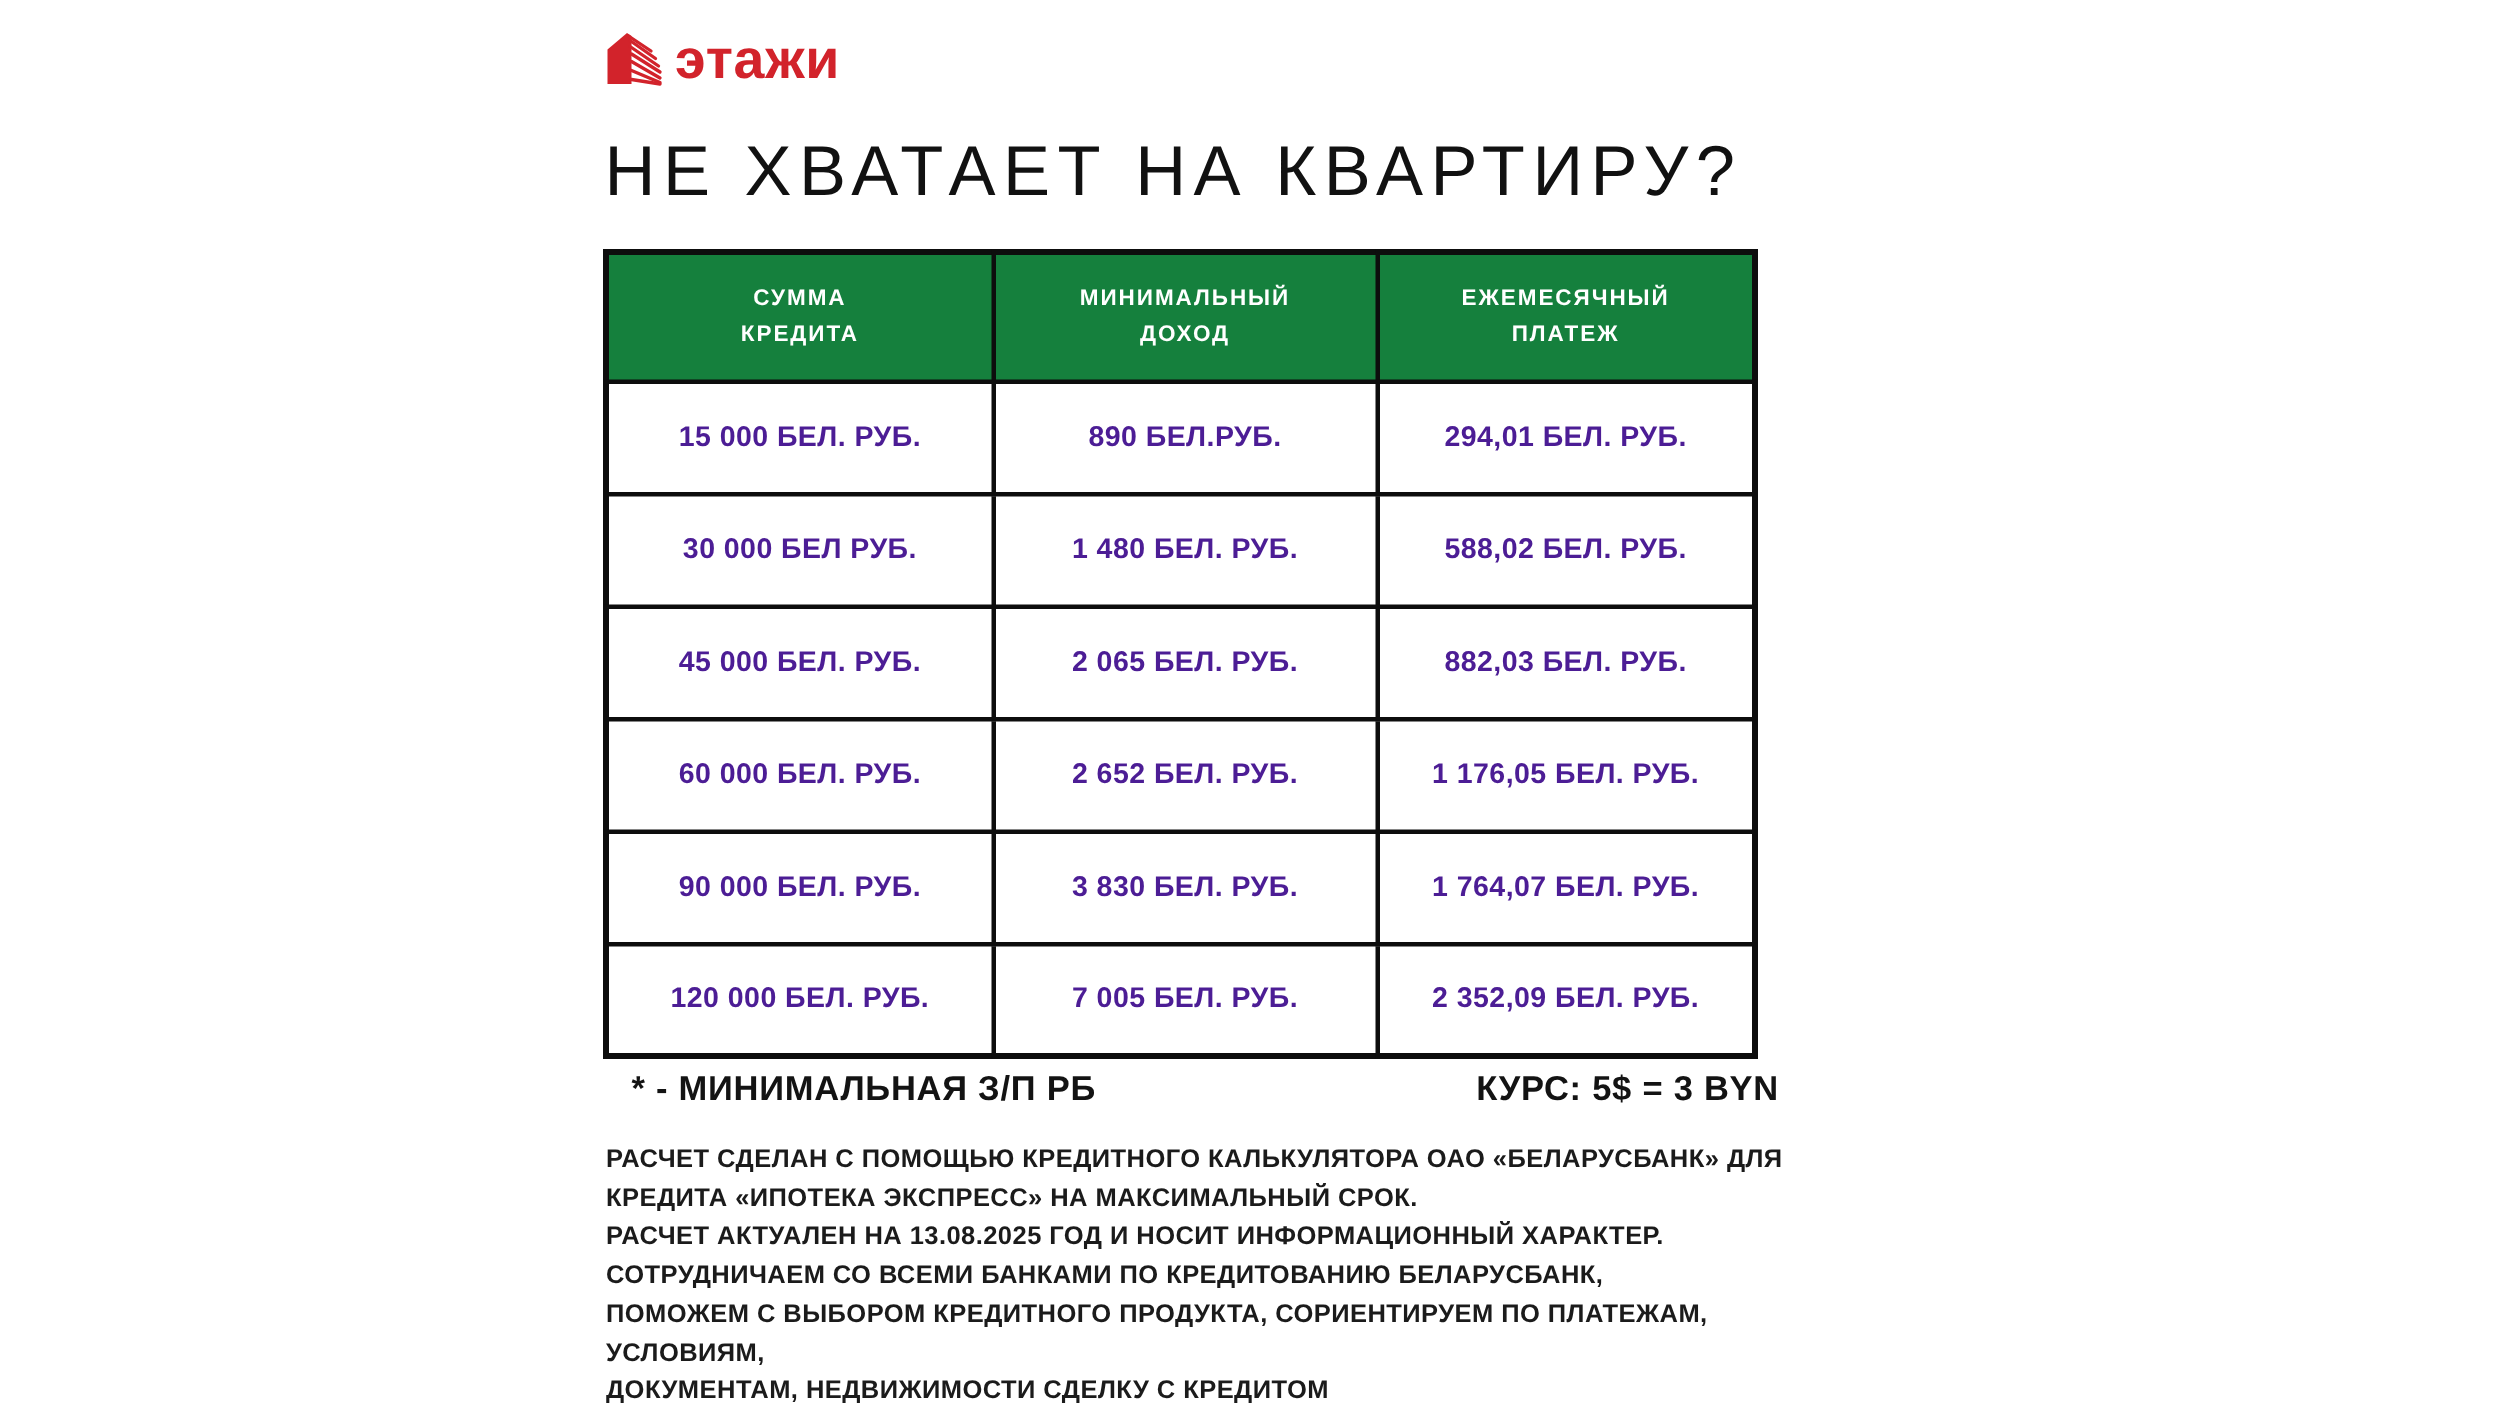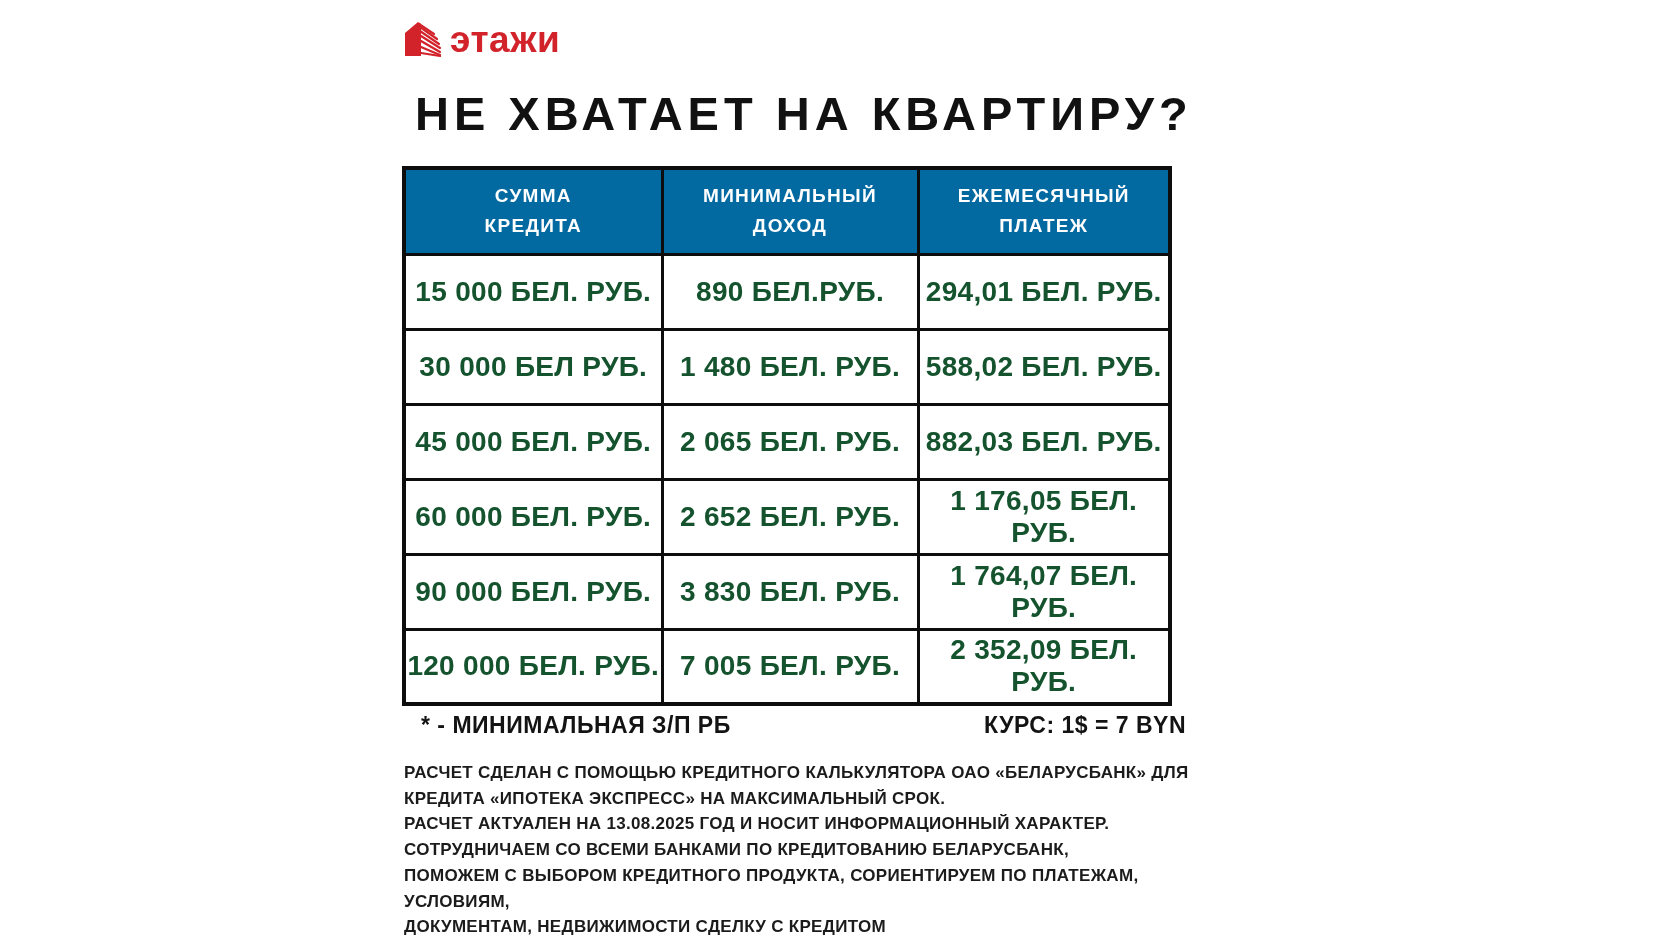--- a/index.html
+++ b/index.html
@@ -19,56 +19,56 @@
   .logo-text {
     color: #d2232b;
     font-size: 37px;
     font-weight: bold;
     letter-spacing: 0.5px;
     line-height: 1;
   }
 
   
   .title {
-    position: absolute; left: 415px; top: 86px; width: 775px;
-    font-size: 47px; font-weight: bold; color: #111;
+    position: absolute; left: 403px; top: 86px; width: 775px;
+    font-size: 47px; font-weight: normal; color: #111;
     letter-spacing: 5px;
     white-space: nowrap;
   }
 
   
   table.credit {
     position: absolute; left: 402px; top: 166px;
     width: 766px; height: 536px;
     border-collapse: collapse;
     table-layout: fixed;
     background: #fff;
   }
   table.credit, table.credit th, table.credit td {
     border: 3px solid #0d0d0d;
   }
   table.credit { border-width: 4px; }
   table.credit th {
     height: 86px;
-    background: #0369a1;
+    background: #15803d;
     color: #ffffff;
-    font-size: 19px;
+    font-size: 15px;
     font-weight: bold;
     letter-spacing: 1.3px;
     text-align: center;
     vertical-align: middle;
   }
   table.credit th .th-label { white-space: pre-line; line-height: 1.6; }
   table.credit td {
     height: 75px;
     text-align: center;
     vertical-align: middle;
-    font-size: 28px;
+    font-size: 19px;
     font-weight: bold;
-    color: #14532d;
+    color: #4c1d95;
     letter-spacing: 0.3px;
   }
 
   
   .footnotes {
     position: absolute; left: 403px; top: 712px; width: 765px;
     display: flex; justify-content: space-between; align-items: baseline;
     font-size: 23px; font-weight: bold; color: #131313;
     letter-spacing: 0.5px;
     margin-left: 18px;
@@ -158,21 +158,21 @@
       <tr>
         <td>120 000 БЕЛ. РУБ.</td>
         <td>7 005 БЕЛ. РУБ.</td>
         <td>2 352,09 БЕЛ. РУБ.</td>
       </tr>
     </tbody>
   </table>
 
   <div class="footnotes">
     <span>* - МИНИМАЛЬНАЯ З/П РБ</span>
-    <span>КУРС: 1$ = 7 BYN</span>
+    <span>КУРС: 5$ = 3 BYN</span>
   </div>
 
   <div class="disclaimer">
     <div class="line">РАСЧЕТ СДЕЛАН С ПОМОЩЬЮ КРЕДИТНОГО КАЛЬКУЛЯТОРА ОАО «БЕЛАРУСБАНК» ДЛЯ</div>
     <div class="line">КРЕДИТА «ИПОТЕКА ЭКСПРЕСС» НА МАКСИМАЛЬНЫЙ СРОК.</div>
     <div class="line">РАСЧЕТ АКТУАЛЕН НА 13.08.2025 ГОД И НОСИТ ИНФОРМАЦИОННЫЙ ХАРАКТЕР.</div>
     <div class="line">СОТРУДНИЧАЕМ СО ВСЕМИ БАНКАМИ ПО КРЕДИТОВАНИЮ БЕЛАРУСБАНК,</div>
     <div class="line">ПОМОЖЕМ С ВЫБОРОМ КРЕДИТНОГО ПРОДУКТА, СОРИЕНТИРУЕМ ПО ПЛАТЕЖАМ,</div>
     <div class="line">УСЛОВИЯМ,</div>
     <div class="line">ДОКУМЕНТАМ, НЕДВИЖИМОСТИ СДЕЛКУ С КРЕДИТОМ</div>

